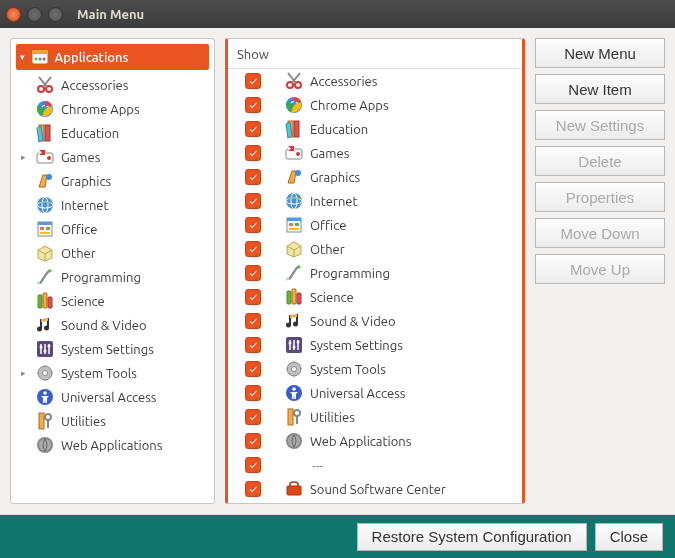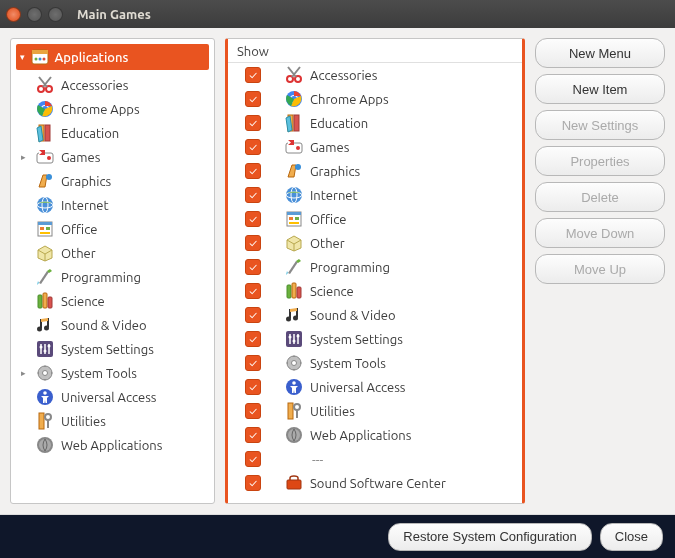--- a/index.html
+++ b/index.html
@@ -6,48 +6,48 @@
 body { font-family: Ubuntu, "Segoe UI", sans-serif; font-size: 13px; background: #f2f1f0; width: 675px; height: 558px; overflow: hidden; color: #3c3c3c; }
 .titlebar { height: 28px; background: linear-gradient(#4c4c4c, #3c3c3c); display: flex; align-items: center; padding: 0 6px; color: #dfdbd2; font-weight: bold; }
 .tb-btn { width: 15px; height: 15px; border-radius: 50%; margin-right: 6px; display: inline-block; border: 1px solid rgba(0,0,0,0.4); }
 .tb-close { background: radial-gradient(#f28c68, #df4a16); }
 .tb-min, .tb-max { background: radial-gradient(#6e6e6e, #555); }
 .tb-title { margin-left: 8px; }
 .content { display: flex; padding: 10px; gap: 10px; height: calc(100% - 28px - 44px); }
 .panel { background: #fff; border: 1px solid #c6c6c6; border-radius: 3px; display: flex; flex-direction: column; overflow: hidden; }
 .tree-panel { width: 205px; }
 .items-panel { flex: 1; border-left: 3px solid #e95420; border-right: 3px solid #e95420; }
-.panel-head { display: flex; border-bottom: 1px solid #e0e0e0; height: 24px; align-items: center; font-size: 13px; color: #444; }
+.panel-head { display: flex; border-bottom: 1px solid #e0e0e0; height: 30px; align-items: center; font-size: 13px; color: #444; }
 .head-show { width: 50px; text-align: center; }
 .head-item { flex: 1; padding-left: 4px; }
 .scroll { flex: 1; overflow-y: auto; }
 .tree-root { display: flex; align-items: center; height: 26px; background: #e95420; color: #fff; padding: 0 6px; gap: 5px; font-weight: 500; margin: 5px 5px 3px 5px; border-radius: 2px;}
 .tree-item { display: flex; align-items: center; height: 24px; padding-left: 24px; gap: 6px; cursor: default; }
 .expander { width: 8px; font-size: 9px; color: #888; margin-left: -14px; }
 .icon { width: 20px; height: 20px; display: flex; align-items: center; justify-content: center; font-size: 15px; flex-shrink: 0; }
 .icon svg { width: 20px; height: 20px; }
 .item-row { display: flex; align-items: center; height: 24px; gap: 6px; }
 .chk { width: 50px; display: flex; justify-content: center; }
 .chkbox { width: 16px; height: 16px; border-radius: 3px; background: #e95420; display: flex; align-items: center; justify-content: center; color: #fff; font-size: 11px; border: 1px solid #c94410; }
 .item-label { flex: 1; }
 .sep-label { color: #888; padding-left: 28px; }
 .side-buttons { width: 130px; display: flex; flex-direction: column; gap: 6px; }
-.btn { height: 30px; border: 1px solid #b8b8b8; border-radius: 12px; background: linear-gradient(#fdfdfd, #ececec); font-size: 13px; color: #333; cursor: pointer; }
+.btn { height: 30px; border: 1px solid #b8b8b8; border-radius: 0; background: linear-gradient(#fdfdfd, #ececec); font-size: 15px; color: #333; cursor: pointer; }
 .btn:disabled { color: #aaa; cursor: default; }
-.footer { height: 44px; display: flex; justify-content: flex-end; align-items: center; gap: 8px; padding: 0 12px; border-top: 1px solid #ddd; background: #0f172a; }
+.footer { height: 44px; display: flex; justify-content: flex-end; align-items: center; gap: 8px; padding: 0 12px; border-top: 1px solid #ddd; background: #0f766e; }
 .footer .btn { padding: 0 14px; height: 28px; }
 </style>
 </head>
 <body>
 
 <div class="titlebar">
   <span class="tb-btn tb-close"></span>
   <span class="tb-btn tb-min"></span>
   <span class="tb-btn tb-max"></span>
-  <span class="tb-title">Main Games</span>
+  <span class="tb-title">Main Menu</span>
 </div>
 
 <div class="content">
   <div class="panel tree-panel">
     <div class="scroll">
       <div class="tree-root">
         <span style="font-size:9px;color:#fff;margin-left:-2px;">▾</span>
         <span class="icon">
             <svg viewBox="0 0 20 20">
               <rect x="2" y="3" width="16" height="14" rx="2" fill="#fff" stroke="#b8680f"></rect>
@@ -489,22 +489,22 @@
           </span>
           <span class="item-label">Sound Software Center</span>
         </div>
       </div>
   </div>
 
   <div class="side-buttons">
     <button class="btn">New Menu</button>
     <button class="btn">New Item</button>
     <button class="btn" disabled="">New Settings</button>
+    <button class="btn" disabled="">Delete</button>
     <button class="btn" disabled="">Properties</button>
-    <button class="btn" disabled="">Delete</button>
     <button class="btn" disabled="">Move Down</button>
     <button class="btn" disabled="">Move Up</button>
   </div>
 </div>
 
 <div class="footer">
   <button class="btn">Restore System Configuration</button>
   <button class="btn">Close</button>
 </div>
 

